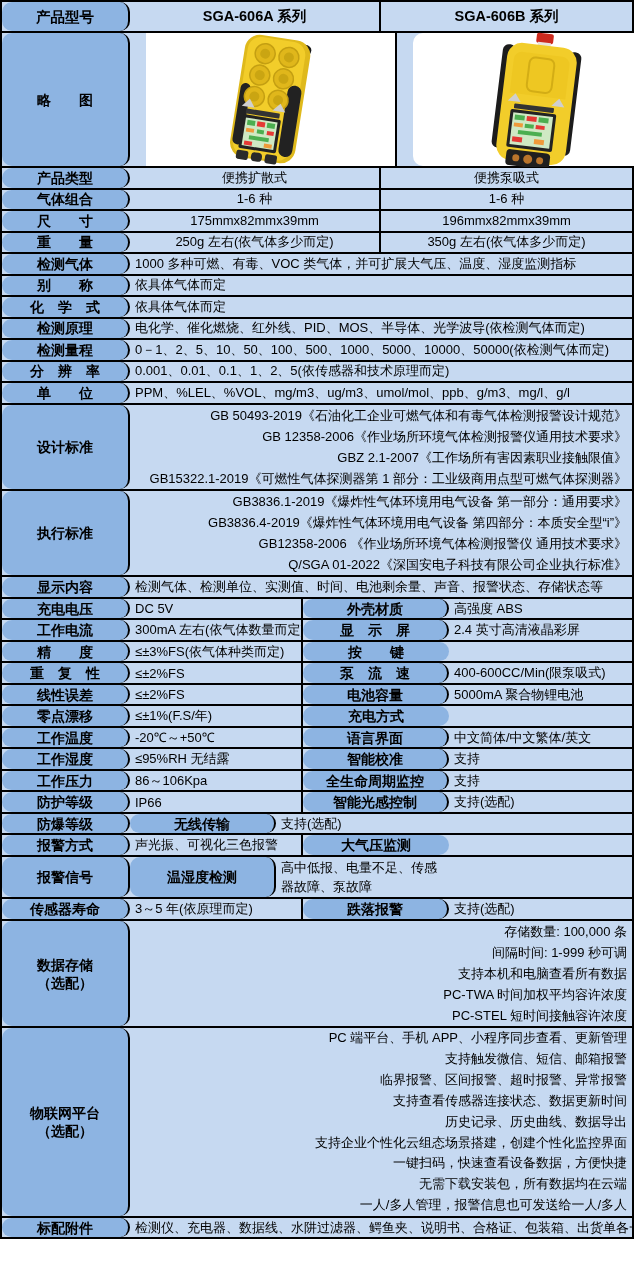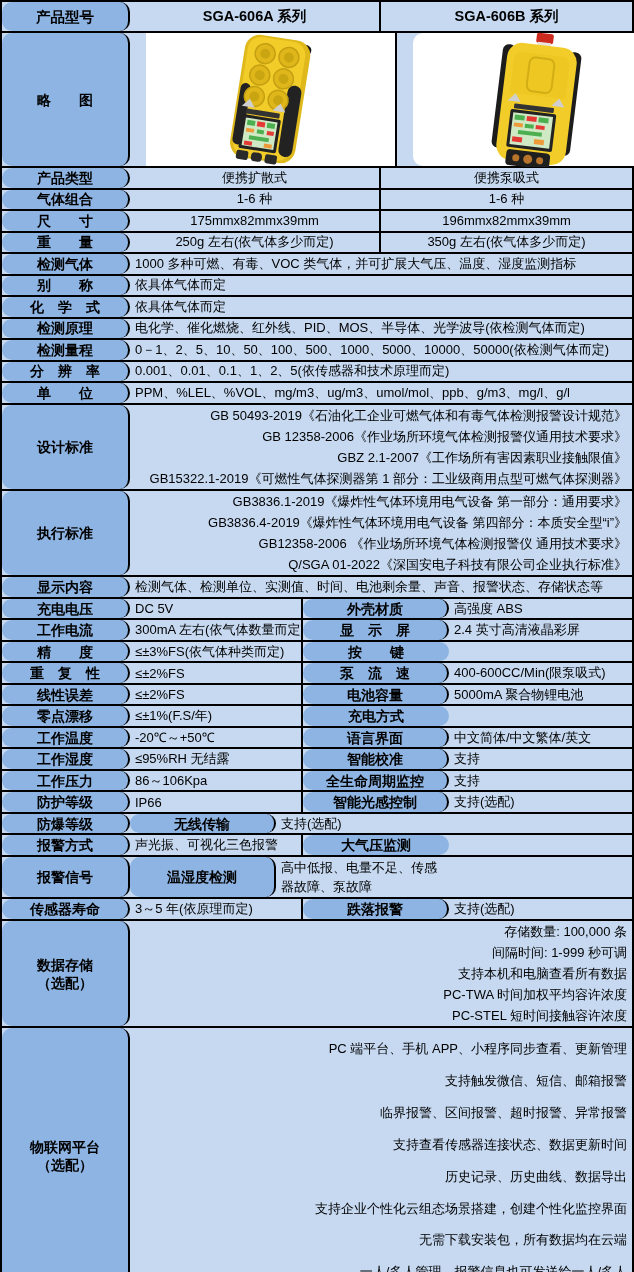--- a/index.html
+++ b/index.html
@@ -31,21 +31,21 @@
     border-radius: 10px;
   }
   .l2 { width: 146px; min-width: 146px; }
   .ca { width: 251px; min-width: 251px; }
   .cb { flex: 1; }
   .left { justify-content: flex-start; text-align: left; padding: 0 5px; white-space: nowrap; overflow: hidden; }
   .v1 { width: 173px; min-width: 173px; }
   .v2 { flex: 1; }
   .lines { flex-direction: column; align-items: flex-end; justify-content: center; white-space: nowrap; }
   .lines > div { line-height: 21.1px; }
-  .iotlines > div { line-height: 20.85px; margin-top: 11px; }
+  .iotlines > div { line-height: 20.85px; }
   .twolines > div { line-height: 19.5px; }
   .wrap { white-space: normal; line-height: 19.3px; padding: 1px 5px; }
   .hdr .cell { min-height: 29px; font-weight: bold; font-size: 14.5px; }
   .sketch { height: 135px; gap: 16px; }
   .sketch .img { background: #fff; padding: 0; }
   svg { display: block; }
 </style>
 </head>
 <body>
 
@@ -315,20 +315,21 @@
       <div>物联网平台</div>
       <div>（选配）</div>
     </div>
     <div class="cell cb left lines iotlines">
       <div>PC 端平台、手机 APP、小程序同步查看、更新管理</div>
       <div>支持触发微信、短信、邮箱报警</div>
       <div>临界报警、区间报警、超时报警、异常报警</div>
       <div>支持查看传感器连接状态、数据更新时间</div>
       <div>历史记录、历史曲线、数据导出</div>
       <div>支持企业个性化云组态场景搭建，创建个性化监控界面</div>
+      <div>一键扫码，快速查看设备数据，方便快捷</div>
       <div>无需下载安装包，所有数据均在云端</div>
       <div>一人/多人管理，报警信息也可发送给一人/多人</div>
     </div>
   </div>
 
   <div class="row">
     <div class="cell lab">标配附件</div>
     <div class="cell cb left">检测仪、充电器、数据线、水阱过滤器、鳄鱼夹、说明书、合格证、包装箱、出货单各一份</div>
   </div>
 

